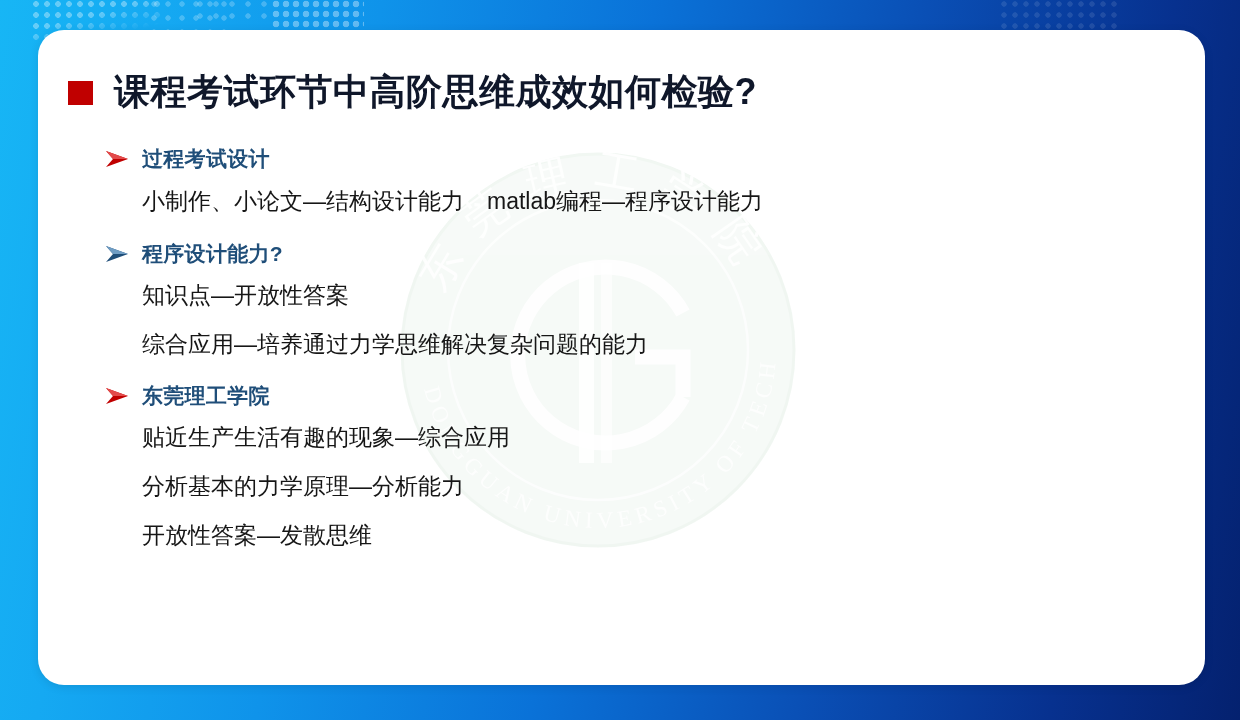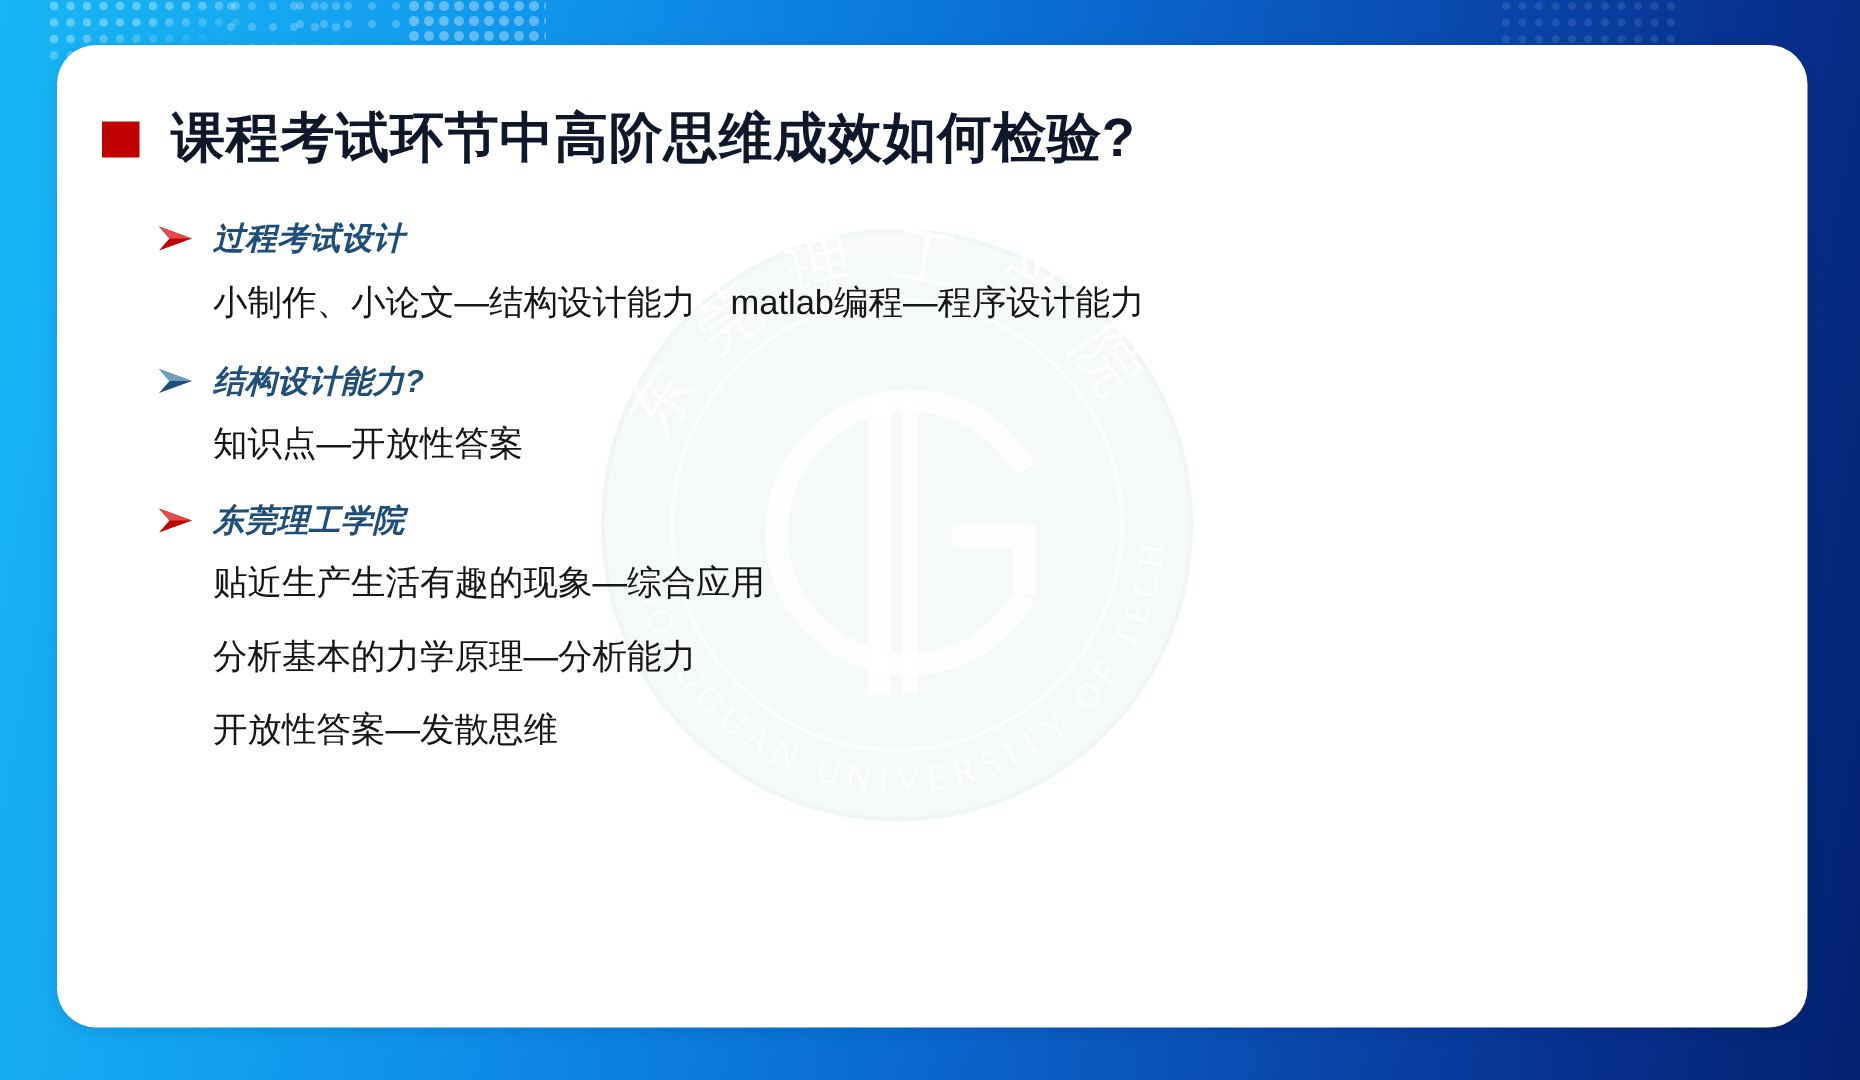--- a/index.html
+++ b/index.html
@@ -137,21 +137,20 @@
     flex: 0 0 auto;
     margin-right: 12px;
   }
   .arrow svg { display: block; width: 100%; height: 100%; }
   .heading-text {
     color: #1f4e79;
     font-size: 21px;
     font-weight: bold;
     letter-spacing: 0.3px;
     white-space: nowrap;
-    font-style: italic;
   }
 
   .sub-line {
     margin-left: 38px;
     color: #161616;
     font-size: 23px;
     line-height: 49px;
     white-space: nowrap;
     font-weight: normal;
   }
@@ -220,23 +219,24 @@
       </div>
 
       <div class="block block-2">
         <div class="heading-row">
           <span class="arrow">
             <svg viewBox="0 0 26 20" xmlns="http://www.w3.org/2000/svg">
               <polygon points="2,2 24,10 2,18 9,10" fill="#1f4e79"></polygon>
               <polygon points="2,2 24,10 9,10" fill="#6f9dc4"></polygon>
             </svg>
           </span>
-          <span class="heading-text">结构设计能力?</span>
+          <span class="heading-text">程序设计能力?</span>
         </div>
         <div class="sub-line">知识点—开放性答案</div>
+        <div class="sub-line">综合应用—培养通过力学思维解决复杂问题的能力</div>
       </div>
 
       <div class="block block-3">
         <div class="heading-row">
           <span class="arrow">
             <svg viewBox="0 0 26 20" xmlns="http://www.w3.org/2000/svg">
               <polygon points="2,2 24,10 2,18 9,10" fill="#c00000"></polygon>
               <polygon points="2,2 24,10 9,10" fill="#e34b4b"></polygon>
             </svg>
           </span>

